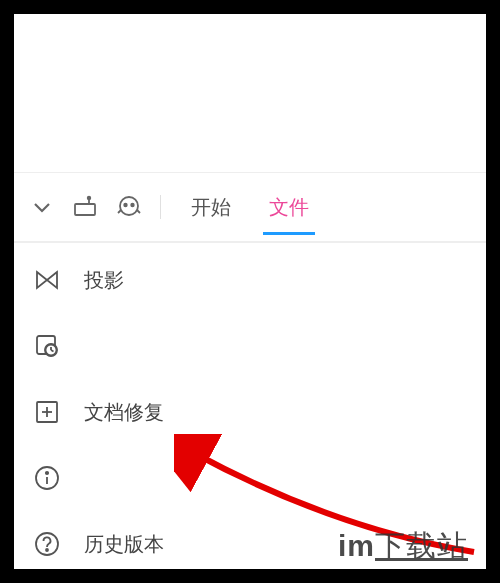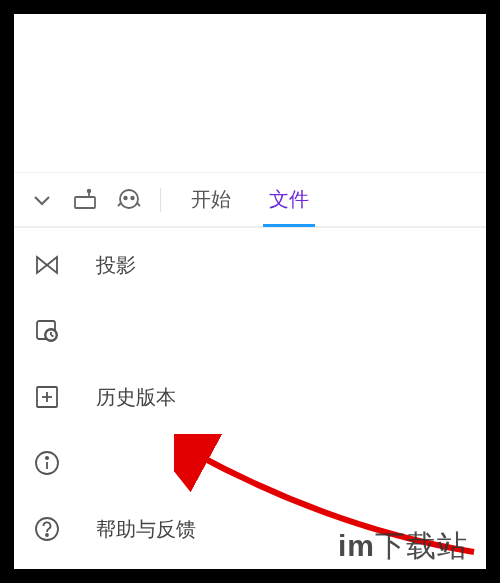--- a/index.html
+++ b/index.html
@@ -10,52 +10,52 @@
     position: relative;
     overflow: hidden;
   }
   .frame {
     position: absolute; inset: 0;
     border: 14px solid #000;
   }
   .inner { position: absolute; inset: 14px; background: #fff; }
   .whitespace { height: 158px; }
   .toolbar {
-    display: flex; align-items: center; height: 56px;
+    display: flex; align-items: center; height: 71px;
     border-top: 1px solid #eee;
     border-bottom: 2px solid #eee;
     padding: 0 8px;
   }
   .tb-left { display: flex; align-items: center; gap: 18px; padding-left: 8px; }
   .tb-icon { color: #666; display: flex; align-items: center; justify-content: center; }
   .divider-v { width: 1px; height: 24px; background: #e0e0e0; margin: 0 12px 0 18px; }
   .tabs { display: flex; align-items: center; gap: 30px; margin-left: 14px; }
   .tab { font-size: 20px; color: #555; padding: 12px 4px; position: relative; cursor: pointer; }
-  .tab.active { color: #6d28d9; }
+  .tab.active { color: #ec4899; }
   .tab.active::after {
     content: ""; position: absolute; left: -2px; right: -2px; bottom: -2px;
     height: 3px; background: #1e9bff;
   }
   .menu { padding: 4px 0; }
   .menu-item {
     display: flex; align-items: center; height: 66px;
     padding: 0 18px; cursor: pointer;
   }
   .menu-icon {
     width: 30px; height: 30px; color: #555; flex-shrink: 0;
     display: flex; align-items: center; justify-content: center;
   }
-  .menu-label { font-size: 20px; color: #444; margin-left: 34px; }
+  .menu-label { font-size: 20px; color: #444; margin-left: 22px; }
   .arrow-layer { position: absolute; pointer-events: none; }
   .watermark {
     position: absolute; right: 18px; bottom: 2px;
     font-family: sans-serif; font-size: 30px; font-weight: 800;
     color: #333; letter-spacing: 1px; opacity: 0.88;
   }
-  .wmk-light { font-weight: 500; }
+  .wmk-light { font-weight: 500; text-decoration: underline; }
 </style>
 </head>
 <body>
 
 <div class="frame"></div>
 <div class="inner">
   <div class="whitespace"></div>
 
   <div class="toolbar">
     <div class="tb-left">
@@ -110,40 +110,40 @@
       </span>
     </div>
     <div class="menu-item">
       <span class="menu-icon">
         <svg width="28" height="28" viewBox="0 0 28 28" fill="none" stroke="currentColor" stroke-width="1.8">
           <rect x="4" y="4" width="20" height="20" rx="1"></rect>
           <line x1="14" y1="9" x2="14" y2="19"></line>
             <line x1="9" y1="14" x2="19" y2="14"></line>
         </svg>
       </span>
-      <span class="menu-label">历史版本</span>
+      <span class="menu-label">文档修复</span>
     </div>
     <div class="menu-item">
       <span class="menu-icon">
         <svg width="28" height="28" viewBox="0 0 28 28" fill="none" stroke="currentColor" stroke-width="1.8">
           <circle cx="14" cy="14" r="11"></circle>
           <circle cx="14" cy="9" r="1.2" fill="currentColor"></circle>
           <line x1="14" y1="13" x2="14" y2="20"></line>
         </svg>
       </span>
     </div>
     <div class="menu-item">
       <span class="menu-icon">
         <svg width="28" height="28" viewBox="0 0 28 28" fill="none" stroke="currentColor" stroke-width="1.8">
           <circle cx="14" cy="14" r="11"></circle>
           <path d="M10.5 11 a3.5 3.5 0 1 1 5 3 c-1 0.7-1.5 1.5-1.5 3"></path>
           <circle cx="14" cy="20" r="1" fill="currentColor"></circle>
         </svg>
       </span>
-      <span class="menu-label">帮助与反馈</span>
+      <span class="menu-label">历史版本</span>
     </div>
   </div>
 
   <svg class="arrow-layer" style="left:160px; top:420px;" width="310" height="130" viewBox="0 0 310 130">
     <defs>
       <marker id="ah" markerWidth="14" markerHeight="12" refX="3" refY="6" orient="auto">
         <path d="M0 0 L14 6 L0 12 Z" fill="#e30000"></path>
       </marker>
     </defs>
     <path d="M300 118 Q 160 95 18 18" stroke="#e30000" stroke-width="6" fill="none" marker-end="url(#ah)"></path>

